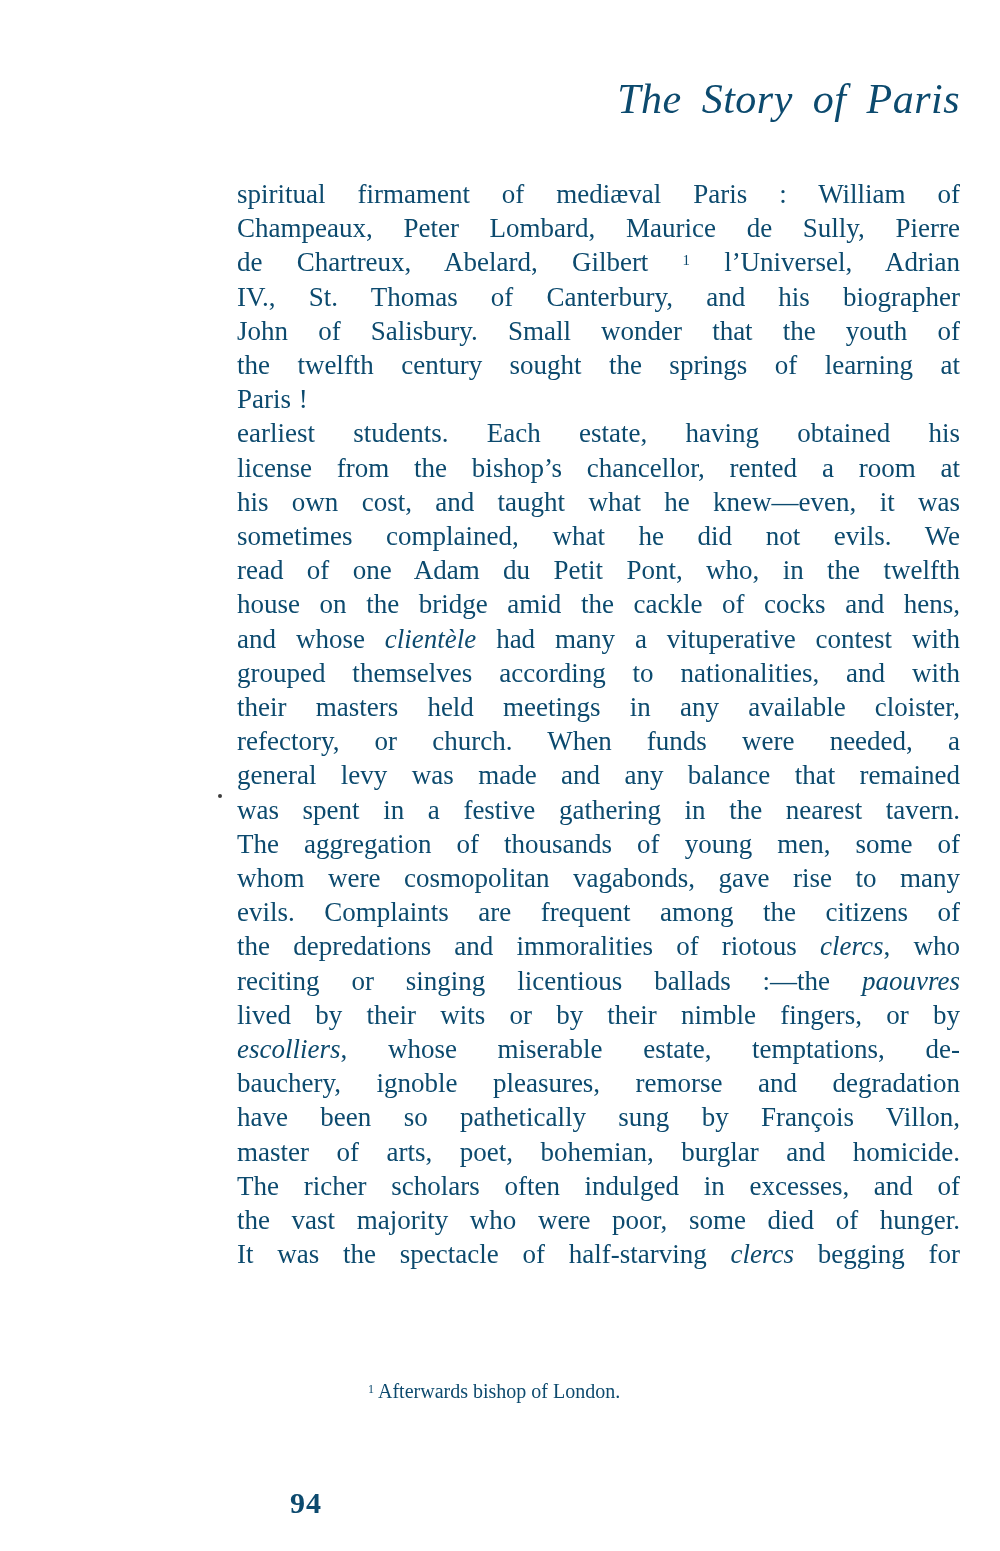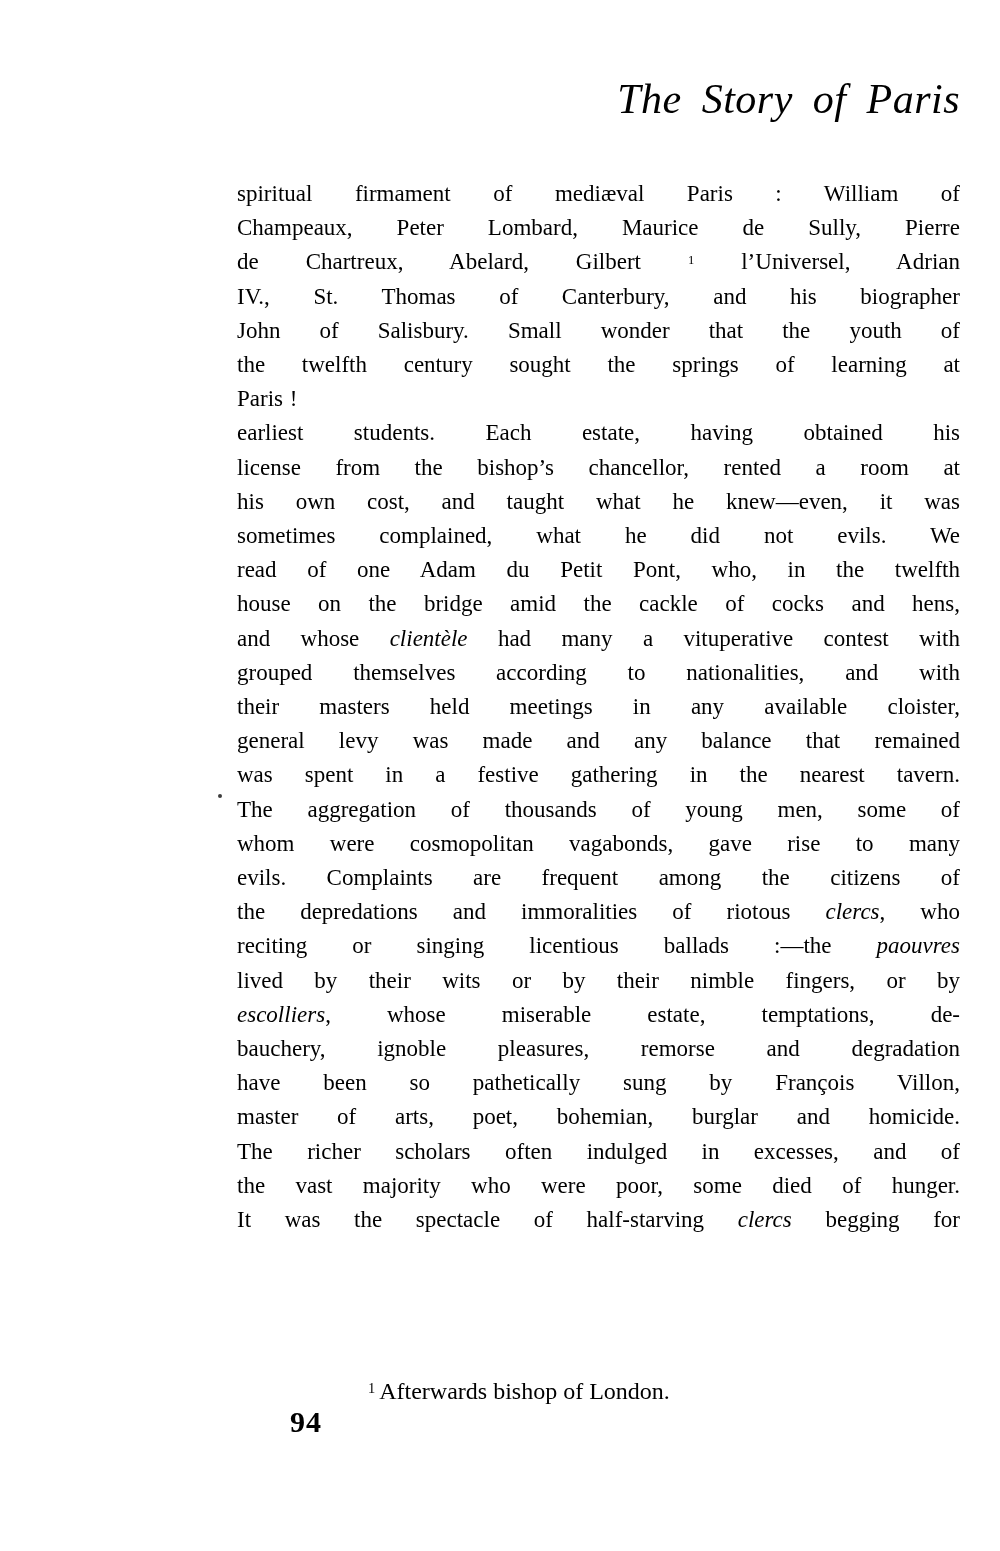--- a/index.html
+++ b/index.html
@@ -3,39 +3,39 @@
 <meta charset="utf-8">
 <style>
   html, body { margin: 0; padding: 0; background: #ffffff; }
   .page {
     position: relative;
     width: 1000px;
     height: 1551px;
     background: #ffffff;
     overflow: hidden;
     font-family: "Liberation Serif", "DejaVu Serif", serif;
-    color: #000000;
+    color: #0c4a6e;
   }
   .running-head {
     position: absolute;
     top: 74px;
     right: 40px;
     font-style: italic;
     font-size: 42px;
     line-height: 50px;
     word-spacing: 9px;
     letter-spacing: 0.5px;
     white-space: nowrap;
   }
   .body-text {
     position: absolute;
     left: 237px;
     top: 177px;
     width: 723px;
-    font-size: 23px;
+    font-size: 27px;
     line-height: 34.2px;
     word-spacing: 1px;
   }
   .line {
     text-align: justify;
     text-align-last: justify;
     white-space: nowrap; 
   }
   .line { white-space: normal; }
   .line.no-just { text-align: left; text-align-last: left; }
@@ -44,36 +44,36 @@
     font-size: 0.55em;
     vertical-align: baseline;
     position: relative;
     top: -0.45em;
     line-height: 0;
   }
   .footnote {
     position: absolute;
     left: 368px;
     top: 1379px;
-    font-size: 24px;
+    font-size: 20px;
     line-height: 24px;
     white-space: nowrap;
   }
   .footnote sup {
     font-size: 0.6em;
     vertical-align: baseline;
     position: relative;
     top: -0.45em;
     line-height: 0;
     margin-right: 4px;
   }
   .page-number {
     position: absolute;
     left: 290px;
-    top: 1405px;
+    top: 1486px;
     font-size: 30px;
     font-weight: bold;
     letter-spacing: 1px;
     line-height: 34px;
   }
   .speck {
     position: absolute;
     left: 218px;
     top: 794px;
     width: 4px;
@@ -100,20 +100,21 @@
       <div class="line no-just"><span>Paris !</span></div>
       <div class="line"><span>earliest students. Each estate, having obtained his</span></div>
       <div class="line"><span>license from the bishop’s chancellor, rented a room at</span></div>
       <div class="line"><span>his own cost, and taught what he knew—even, it was</span></div>
       <div class="line"><span>sometimes complained, what he did not evils. We</span></div>
       <div class="line"><span>read of one Adam du Petit Pont, who, in the twelfth</span></div>
       <div class="line"><span>house on the bridge amid the cackle of cocks and hens,</span></div>
       <div class="line"><span>and whose </span><i>clientèle</i><span> had many a vituperative contest with</span></div>
       <div class="line"><span>grouped themselves according to nationalities, and with</span></div>
       <div class="line"><span>their masters held meetings in any available cloister,</span></div>
+      <div class="line"><span>refectory, or church. When funds were needed, a</span></div>
       <div class="line"><span>general levy was made and any balance that remained</span></div>
       <div class="line"><span>was spent in a festive gathering in the nearest tavern.</span></div>
       <div class="line"><span>The aggregation of thousands of young men, some of</span></div>
       <div class="line"><span>whom were cosmopolitan vagabonds, gave rise to many</span></div>
       <div class="line"><span>evils. Complaints are frequent among the citizens of</span></div>
       <div class="line"><span>the depredations and immoralities of riotous </span><i>clercs</i><span>, who</span></div>
       <div class="line"><span>reciting or singing licentious ballads :—the </span><i>paouvres</i></div>
       <div class="line"><span>lived by their wits or by their nimble fingers, or by</span></div>
       <div class="line"><i>escolliers</i><span>, whose miserable estate, temptations, de-</span></div>
       <div class="line"><span>bauchery, ignoble pleasures, remorse and degradation</span></div>

